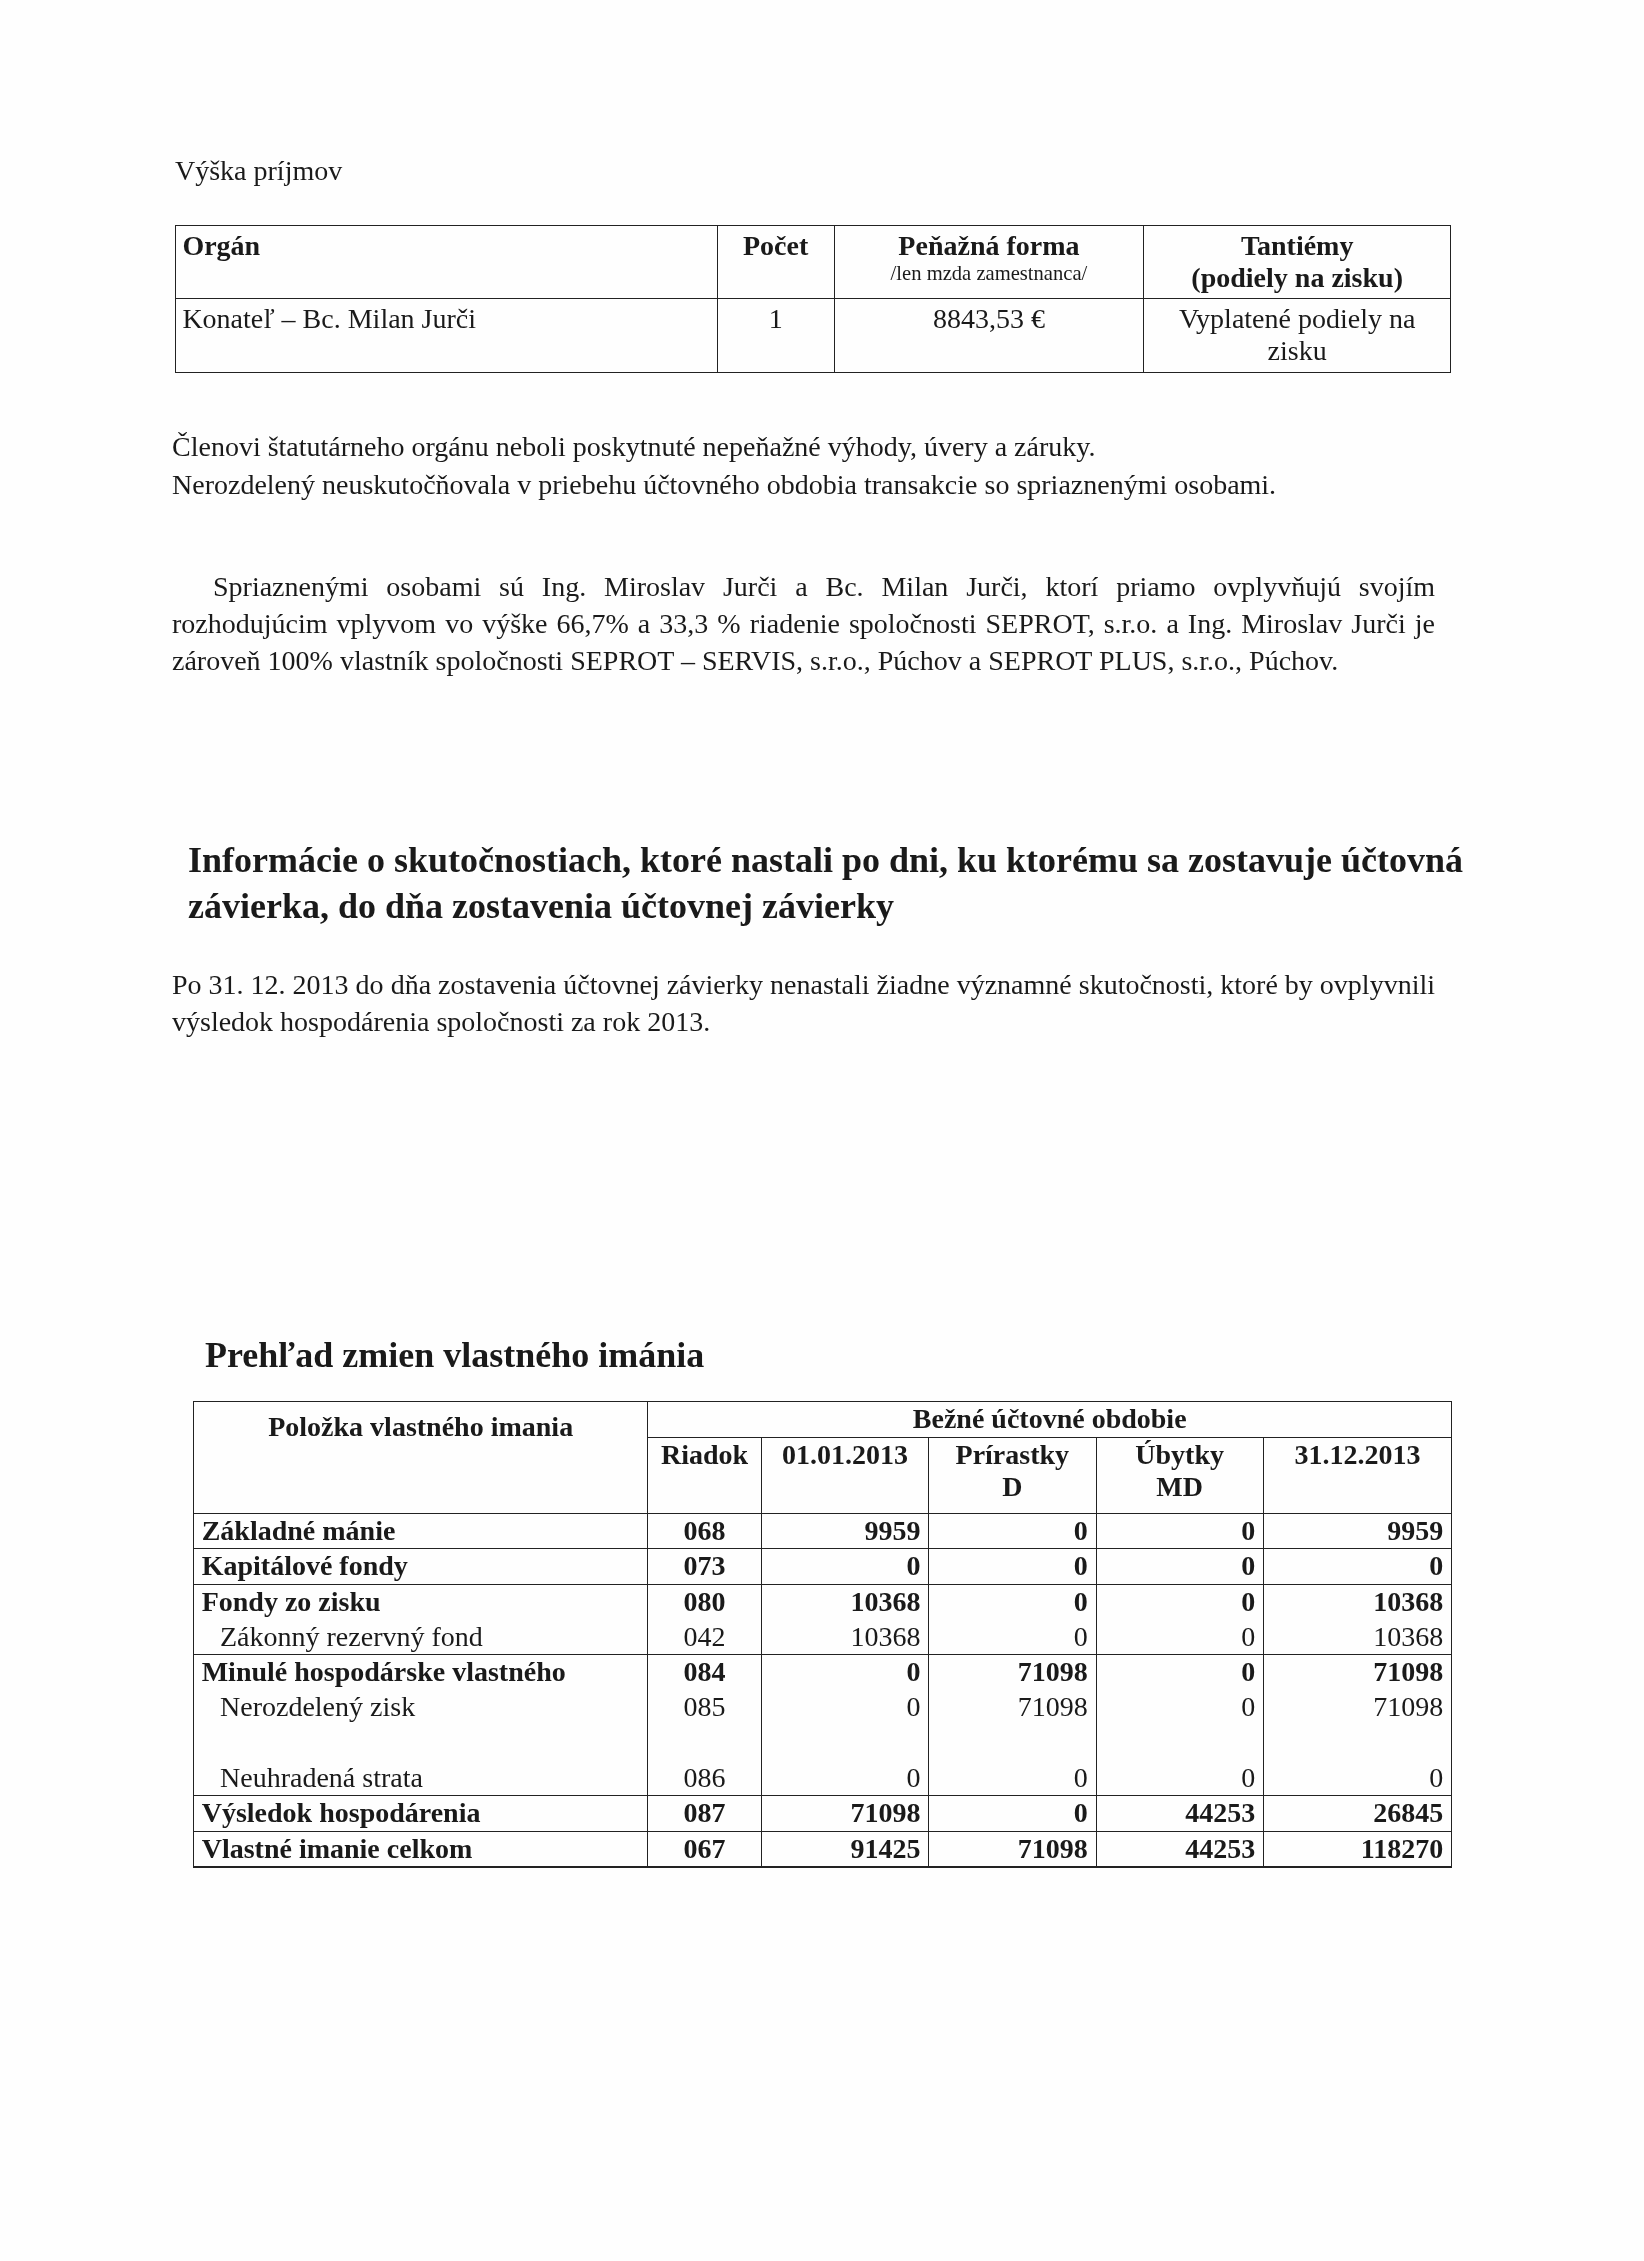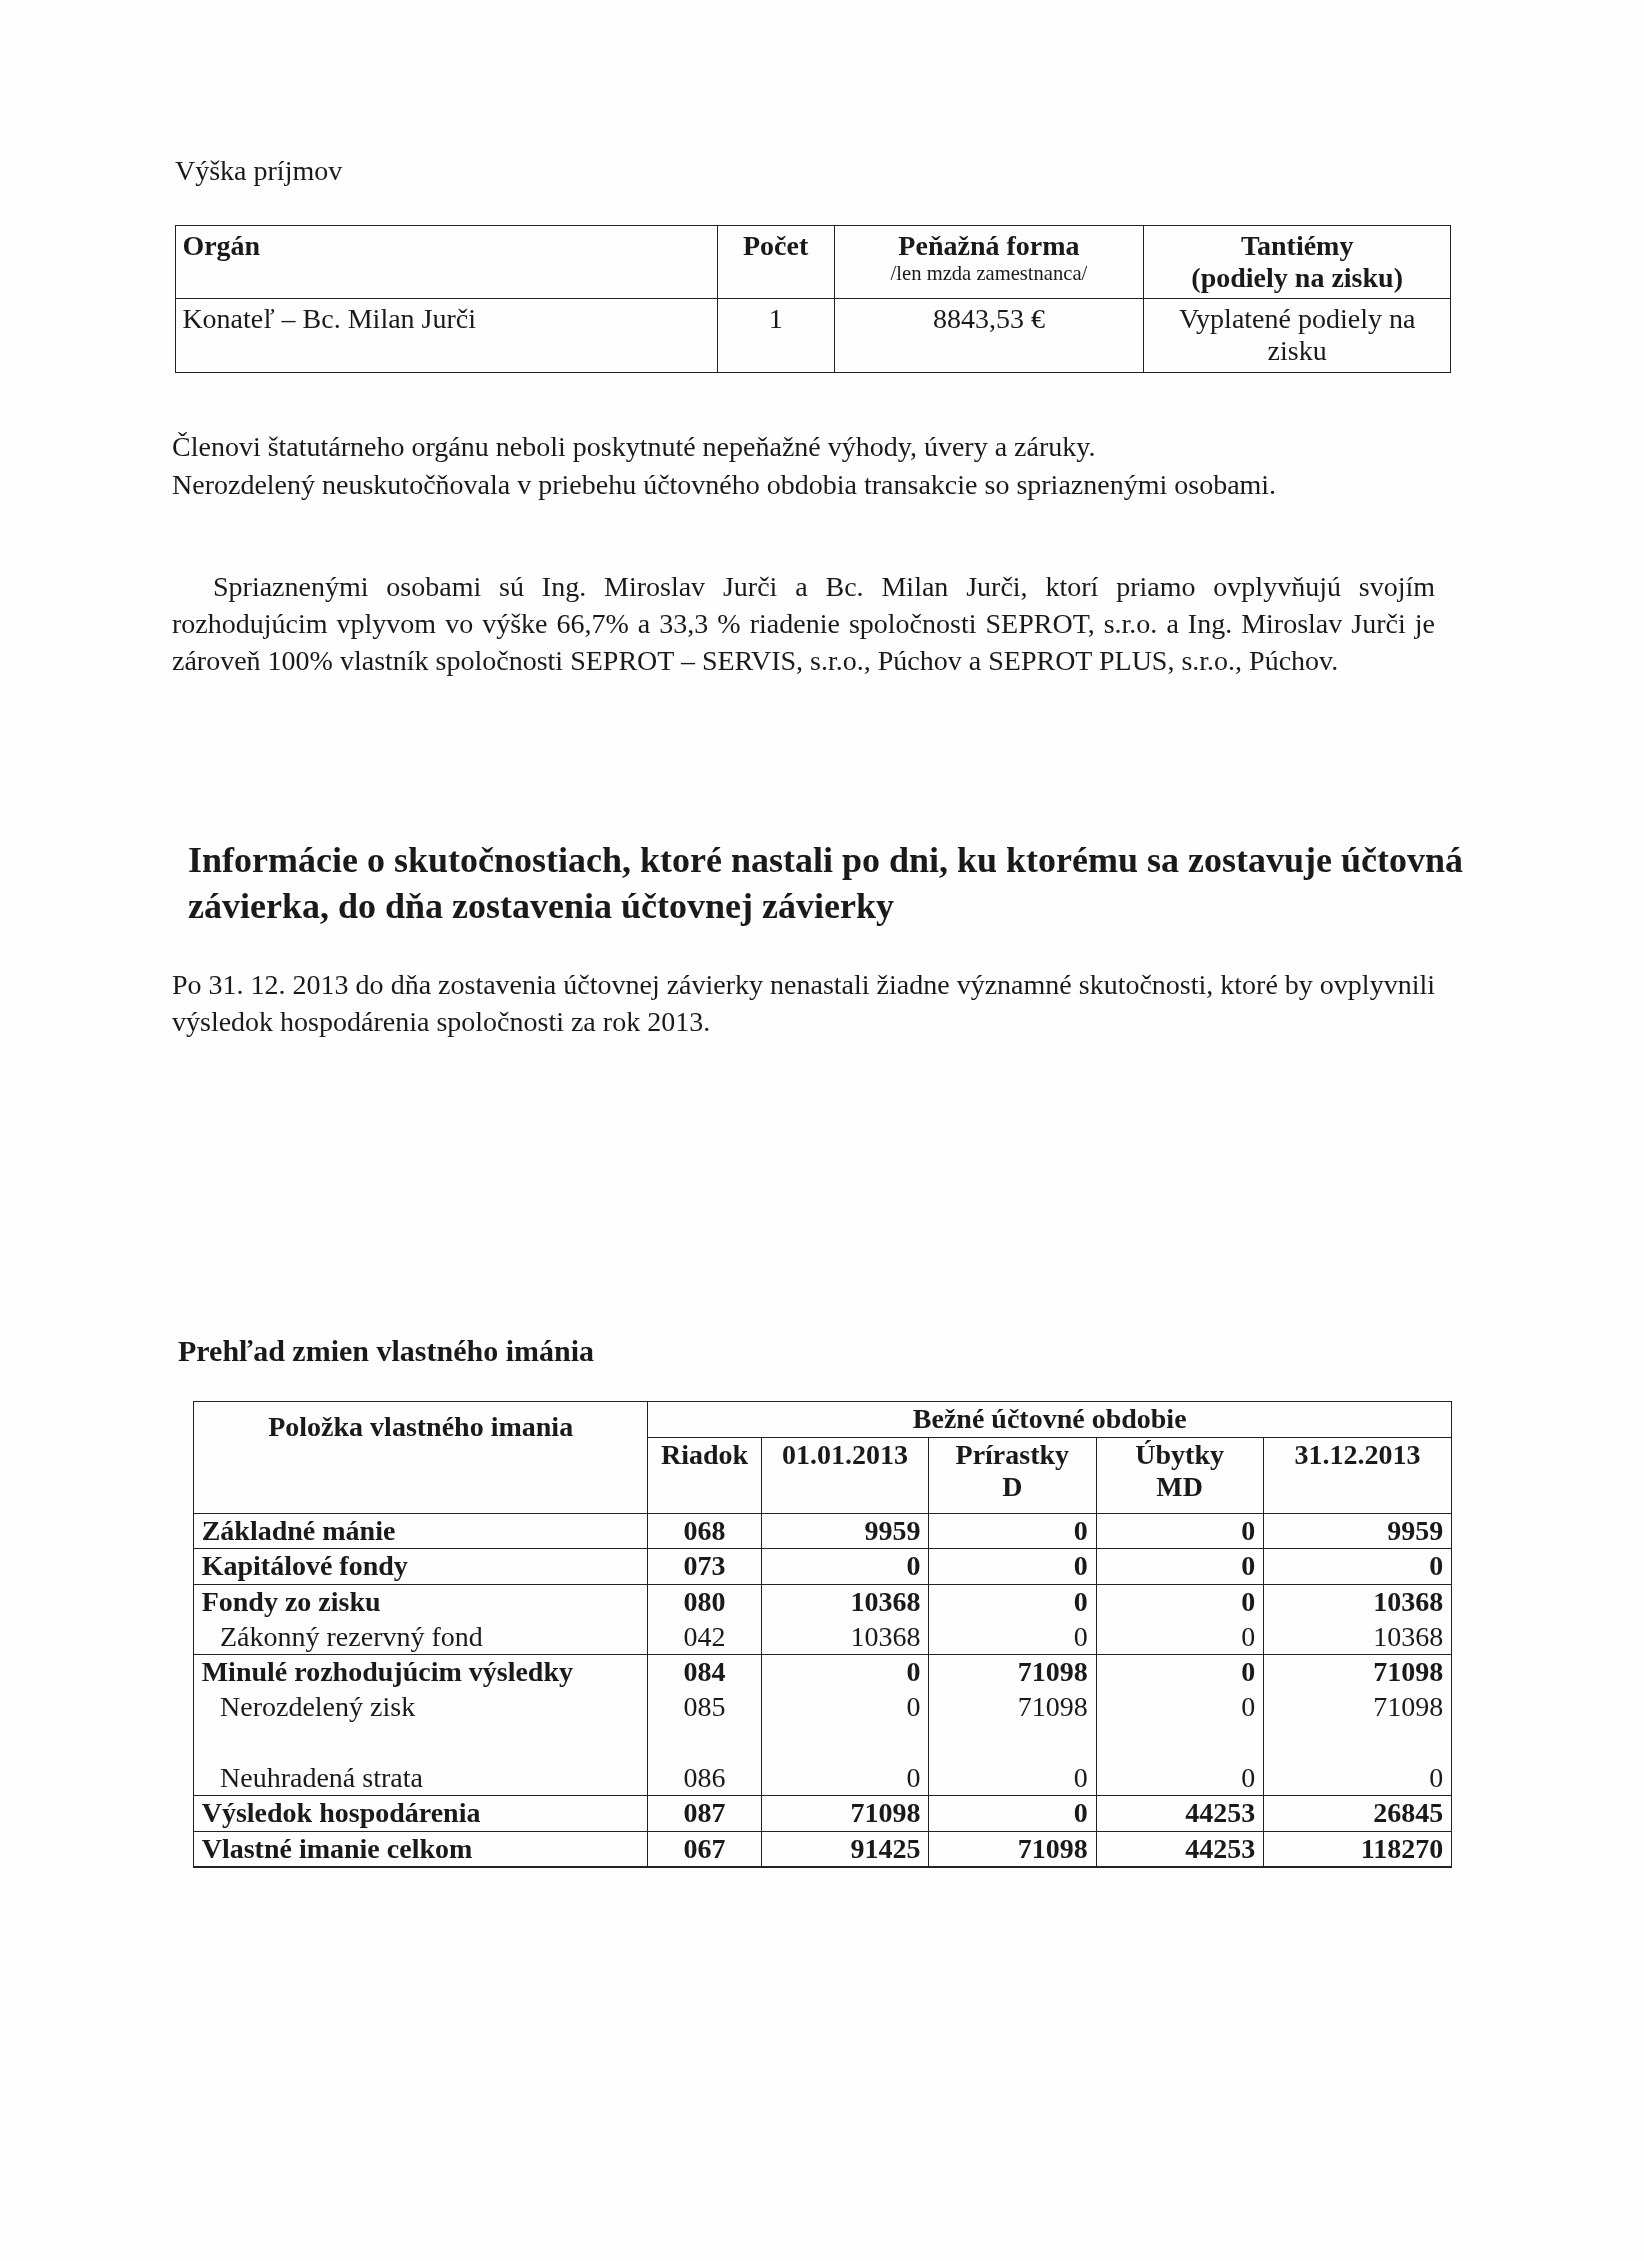--- a/index.html
+++ b/index.html
@@ -8,21 +8,21 @@
   .abs { position:absolute; }
   .title-small { left:175px; top:155px; font-size:28px; }
   table { border-collapse:collapse; }
   .t1 { left:175px; top:225px; width:1276px; font-size:28px;border-radius:13px; }
   .t1 td, .t1 th { border:1.9px solid #222; vertical-align:top; padding:3.9px 6.4px; }
   .t1 th { font-weight:bold; }
   .sub { font-weight:normal; font-size:20.6px; display:block; }
   .para { left:172px; width:1263px; font-size:28px; line-height:37px; text-align:justify; }
   .indent { text-indent:41px; }
   .h-big { left:188px; top:837px; width:1276px; font-size:36px; font-weight:bold; line-height:46px; }
-  .h-mid { left:178px; top:1334px; font-size:30px; font-weight:bold; }
+  .h-mid { left:205px; top:1334px; font-size:36px; font-weight:bold; }
   .t2 { left:193px; top:1401px; width:1259px; font-size:28px; }
   .t2 td, .t2 th { border-left:1.9px solid #222; border-right:1.9px solid #222; padding:1.3px 7.7px; vertical-align:top; }
   .t2 th { font-weight:bold; border-top:1.9px solid #222; border-bottom:1.9px solid #222; }
   .t2 tr.sep td { border-top:1.9px solid #222; }
   .t2 tr.last td { border-bottom:2.6px solid #222; }
   .t2 .num { text-align:right; }
   .t2 .rid { text-align:center; }
   .b { font-weight:bold; }
   .sublabel { padding-left:26px !important; }
 </style>
@@ -109,21 +109,21 @@
   </tr>
   <tr>
     <td class="sublabel">Zákonný rezervný fond</td>
     <td class="rid">042</td>
     <td class="num">10368</td>
     <td class="num">0</td>
     <td class="num">0</td>
     <td class="num">10368</td>
   </tr>
   <tr class="sep b">
-    <td>Minulé rozhodujúcim výsledky</td>
+    <td>Minulé hospodárske vlastného</td>
     <td class="rid">084</td>
     <td class="num">0</td>
     <td class="num">71098</td>
     <td class="num">0</td>
     <td class="num">71098</td>
   </tr>
   <tr style="height:71px">
     <td class="sublabel">Nerozdelený zisk</td>
     <td class="rid">085</td>
     <td class="num">0</td>

